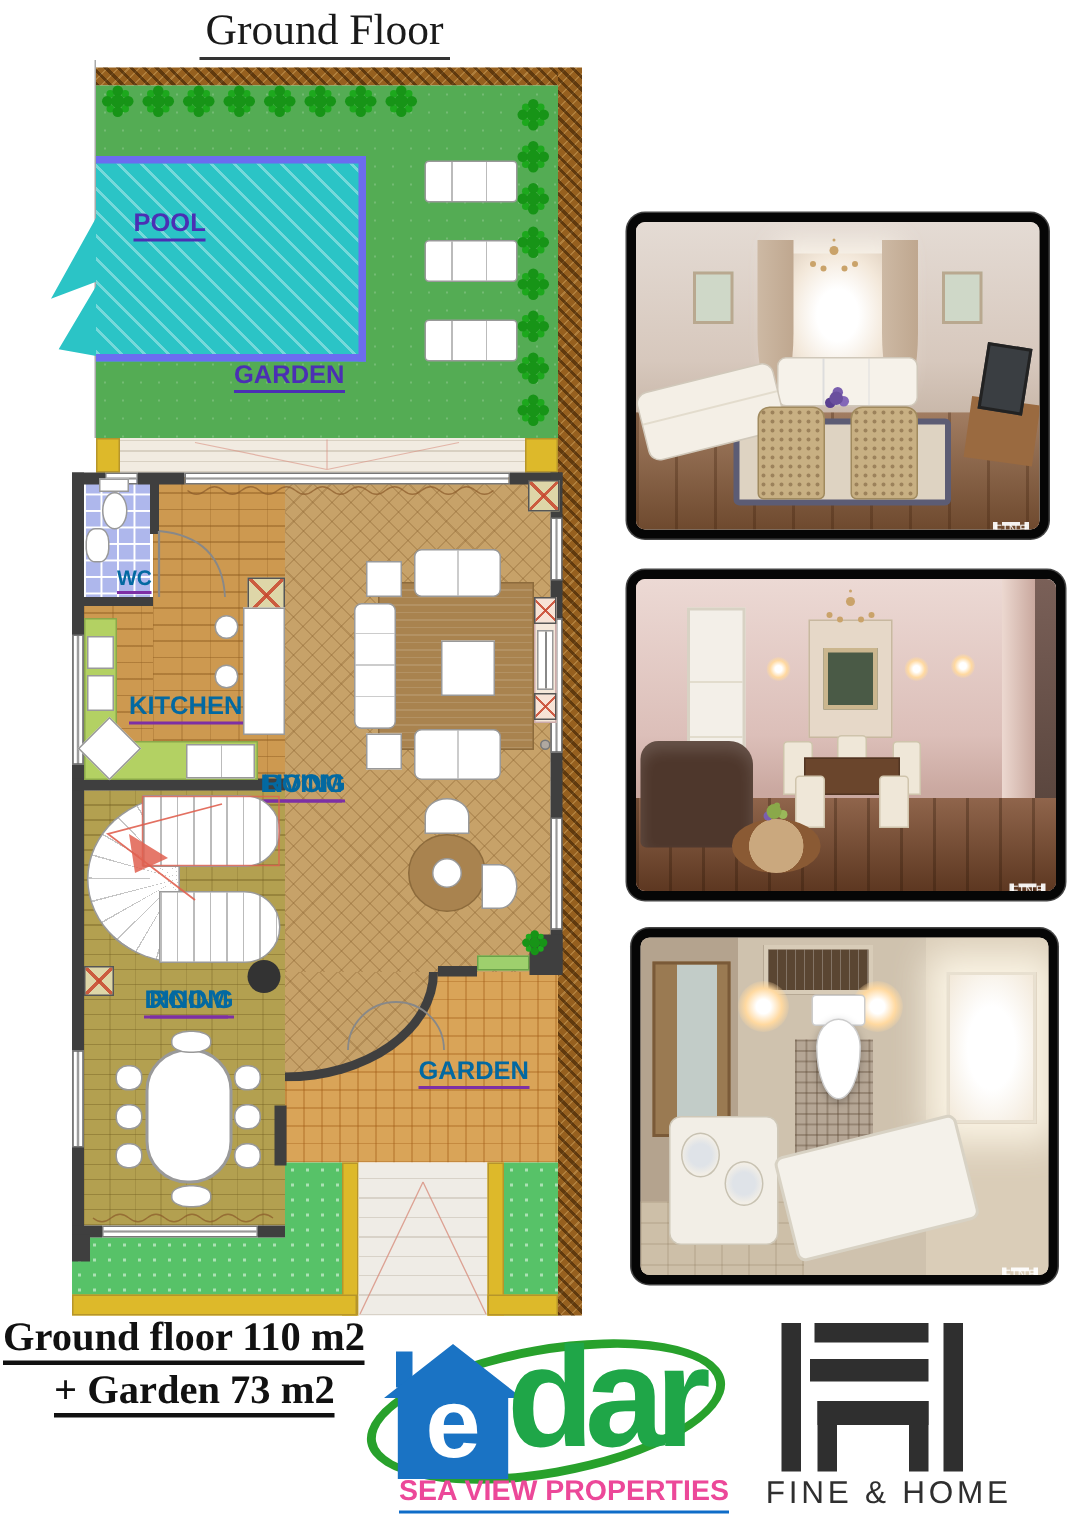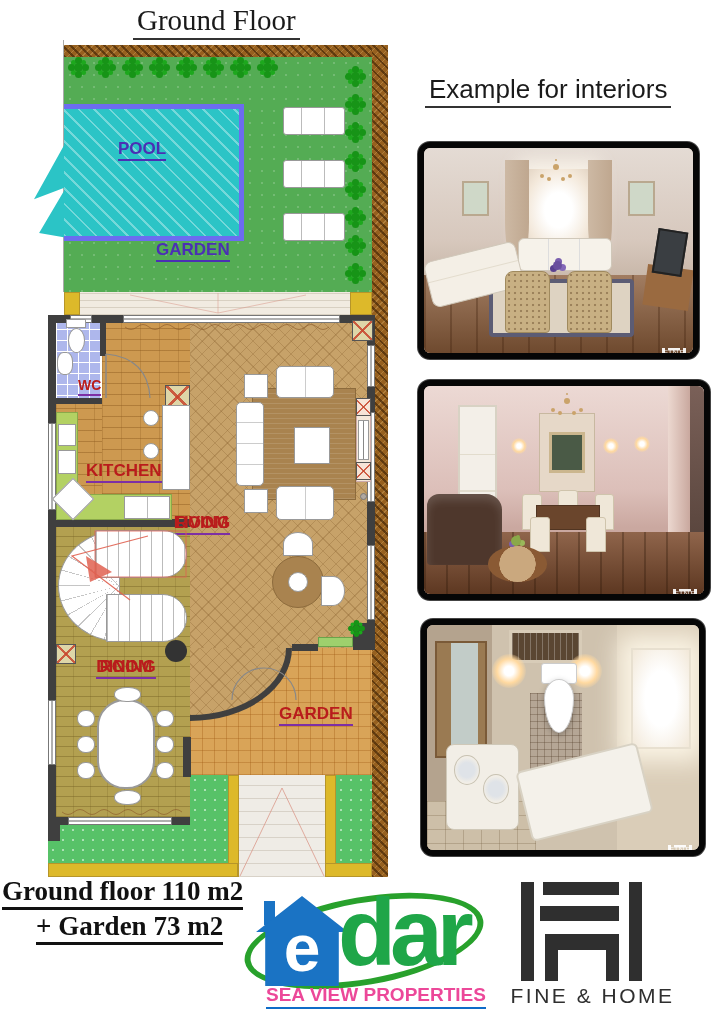--- a/index.html
+++ b/index.html
@@ -22,24 +22,24 @@
   #garden{left:64px;top:57px;width:308px;height:235px;background:#54ac54;
     background-image:radial-gradient(rgba(255,255,255,.18) 1px,transparent 1px);background-size:12px 12px;}
   .tree{width:9px;height:9px;border-radius:50%;background:#179417;
     box-shadow:7px 0 0 -1px #179417,-7px 0 0 -1px #179417,0 7px 0 -1px #179417,0 -7px 0 -1px #179417,
     5px 5px 0 -2px #1da81d,-5px 5px 0 -2px #1da81d,5px -5px 0 -2px #1da81d,-5px -5px 0 -2px #1da81d;}
   .tree.sm{transform:scale(.8);}
   #pool{left:64px;top:104px;width:180px;height:137px;border:5px solid #6c6cf0;border-left:none;
     background:#2bc4c6;background-image:repeating-linear-gradient(45deg,rgba(255,255,255,.35) 0 2px,transparent 2px 11px);}
   #pool-decal{left:34px;top:136px;width:34px;height:102px;background:#2bc4c6;
     clip-path:polygon(100% 0%,100% 100%,15% 95%,95% 50%,0% 62%,90% 8%);}
-  .plan-label{font-weight:600;font-size:17px;color:#b91c1c;border-bottom:2px solid #7d2fa5;
+  .plan-label{font-weight:600;font-size:17px;color:#0369a1;border-bottom:2px solid #7d2fa5;
     line-height:1.05;padding-bottom:1px;white-space:nowrap;}
   .plan-label.water{color:#4b2fb4;border-color:#4b2fb4;}
-  #pool-label{left:118px;top:140px;}
+  #pool-label{left:89px;top:140px;}
   #garden-label{left:156px;top:241px;}
   .lounger{left:283px;width:62px;height:28px;background:#fff;border:1px solid #999;border-radius:3px;
     background-image:linear-gradient(90deg,transparent 0 17px,#bbb 17px 18px,transparent 18px 40px,#bbb 40px 41px,transparent 41px);}
 
   
   #walkway{left:64px;top:292px;width:308px;height:23px;background:#f1ebe1;
     background-image:repeating-linear-gradient(0deg,#d8d0c2 0 1px,transparent 1px 7px);}
   .ycap{background:#ddb92a;border:1px solid #b6952a;}
   #walk-cap-l{left:64px;top:292px;width:16px;height:23px;}
   #walk-cap-r{left:350px;top:292px;width:22px;height:23px;}
@@ -251,21 +251,20 @@
   #fh-door{left:55px;top:56px;width:74px;height:47px;border-top:16px solid #2f2f2f;
     border-left:13px solid #2f2f2f;border-right:13px solid #2f2f2f;background:transparent;}
   #fh-label{left:0;top:106px;width:205px;text-align:center;font-size:21px;letter-spacing:2.5px;color:#2f2f2f;white-space:nowrap;}
 </style>
 </head>
 <body>
 
 <div id="canvas">
 
   <div class="h-title" id="plan-title">Ground Floor</div>
-  <div class="h-title" id="int-title">Example for interiors</div>
 
   <div id="left-line"></div>
   <div class="hatch" id="hatch-top"></div>
   <div class="hatch" id="hatch-right"></div>
   <div id="garden"></div>
 
   <div class="tree" style="left:74px;top:63px"></div>
   <div class="tree" style="left:101px;top:63px"></div>
   <div class="tree" style="left:128px;top:63px"></div>
   <div class="tree" style="left:155px;top:63px"></div>

